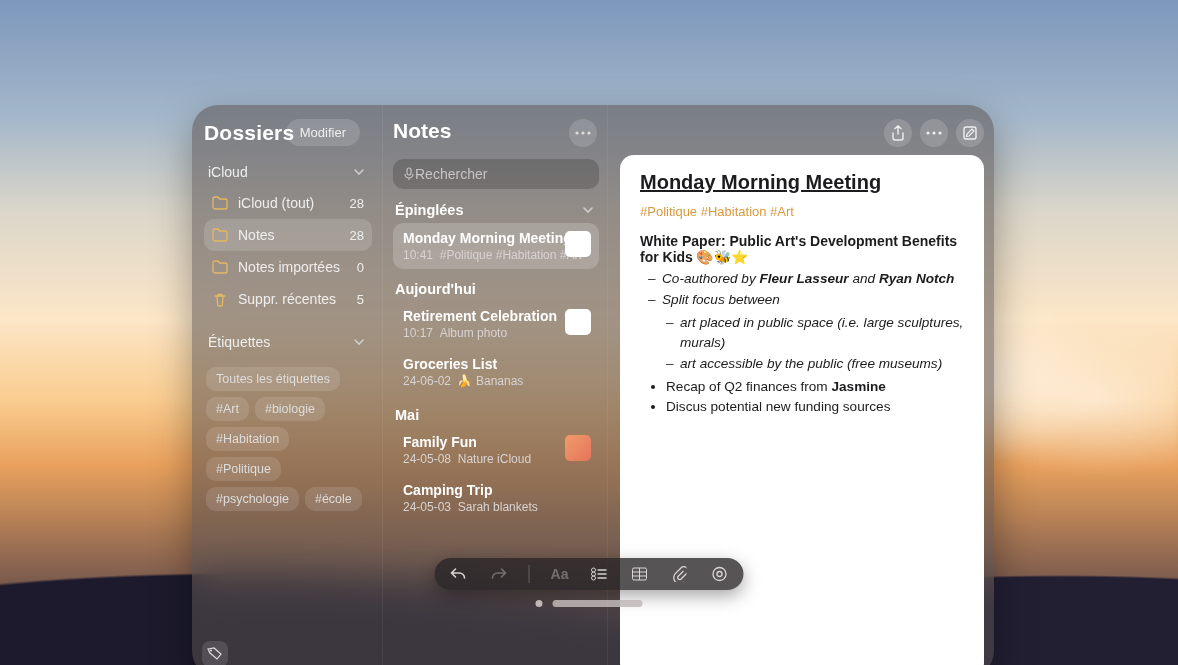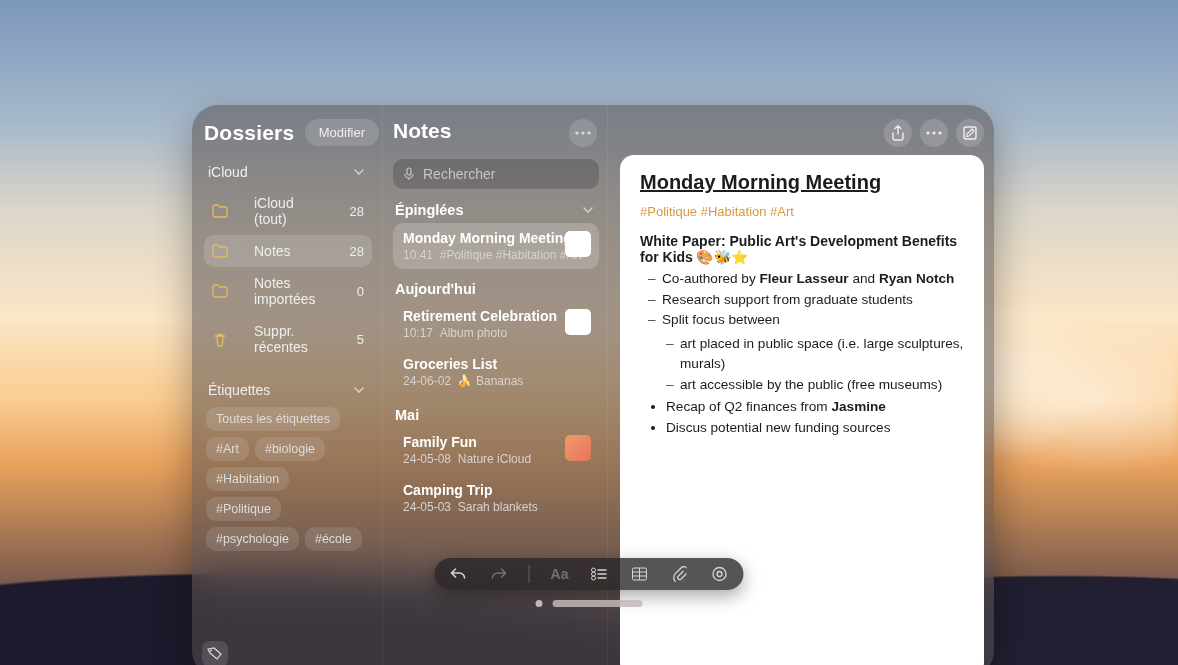--- a/index.html
+++ b/index.html
@@ -20,52 +20,52 @@
 .app {
   position:absolute; left:192px; top:105px; width:802px; height:572px;
   border-radius:26px; overflow:hidden;
   background:rgba(88,80,80,0.55);
   backdrop-filter: blur(20px);
   display:flex;
   box-shadow:0 16px 40px rgba(0,0,0,.35);
 }
 .sidebar { width:190px; padding:16px 10px 10px 12px; color:#fff; position:relative; }
 .sidebar h1 { font-size:21px; font-weight:700; letter-spacing:.2px; }
-.modifier { position:absolute; right:3px; top:14px; background:rgba(255,255,255,.15); color:#eee; font-size:13px; padding:6px 14px; border-radius:16px; }
+.modifier { position:absolute; right:22px; top:14px; background:rgba(255,255,255,.15); color:#eee; font-size:13px; padding:6px 14px; border-radius:16px; }
 .sec-head { display:flex; align-items:center; justify-content:space-between; margin-top:18px; padding:0 4px; font-size:14px; color:#eee; }
 .chevron { width:18px; height:18px; display:flex; align-items:center; justify-content:center; opacity:.8; }
 .folders { margin-top:6px; }
-.folder { display:flex; align-items:center; gap:26px; padding:8px 8px; border-radius:10px; font-size:14px; color:#eee; }
+.folder { display:flex; align-items:center; gap:10px; padding:8px 8px; border-radius:10px; font-size:14px; color:#eee; }
 .folder .count { margin-left:auto; font-size:13px; color:#eee; }
 .folder.active { background:rgba(255,255,255,.15); }
 .folder .ficon { width:16px; height:14px; }
-.tags { margin-top:8px; display:flex; flex-wrap:wrap; gap:6px; padding:0 2px; }
+.tags { margin-top:16px; display:flex; flex-wrap:wrap; gap:6px; padding:0 2px; }
 .tag { background:rgba(255,255,255,.12); color:#ddd; font-size:12.5px; padding:5px 10px; border-radius:10px; }
 .tagbtn { position:absolute; left:10px; bottom:10px; width:26px; height:26px; border-radius:8px; background:rgba(255,255,255,.12); display:flex; align-items:center; justify-content:center; }
 .middle { width:226px; padding:14px 8px 8px 10px; color:#fff; border-left:1px solid rgba(255,255,255,.06); border-right:1px solid rgba(255,255,255,.06); position:relative; }
 .middle h2 { font-size:21px; font-weight:700; }
 .moreBtn { position:absolute; right:10px; top:14px; width:28px; height:28px; border-radius:14px; background:rgba(255,255,255,.15); display:flex; align-items:center; justify-content:center; }
-.search { margin-top:16px; background:rgba(0,0,0,.18); border-radius:10px; display:flex; align-items:center; gap:8px; padding:7px 10px; color:#c8c4c4; font-size:14px; }
+.search { margin-top:16px; background:rgba(0,0,0,.18); border-radius:10px; display:flex; align-items:center; gap:0; padding:7px 10px; color:#c8c4c4; font-size:14px; }
 .search .mic { width:12px; height:14px; }
 .group-head { display:flex; justify-content:space-between; align-items:center; margin:12px 2px 4px 2px; font-size:14.5px; font-weight:600; color:#fff; }
 .note-item { padding:7px 10px; border-radius:10px; margin:2px 0; position:relative; }
 .note-item.selected { background:rgba(255,255,255,.18); }
 .note-item .title { font-size:14px; font-weight:600; color:#fff; white-space:nowrap; overflow:hidden; text-overflow:ellipsis; }
 .note-item .meta { font-size:12px; color:#d8d2d2; margin-top:2px; white-space:nowrap; overflow:hidden; text-overflow:ellipsis; }
 .note-item .thumb { position:absolute; right:8px; top:8px; width:26px; height:26px; border-radius:5px; background:#fff; }
 .note-item .thumb.img { background:linear-gradient(135deg,#f29b6b,#e4745a); }
 .content { flex:1; position:relative; padding:14px 10px 10px 10px; }
 .content-actions { position:absolute; right:10px; top:14px; display:flex; gap:8px; }
 .roundbtn { width:28px; height:28px; border-radius:14px; background:rgba(255,255,255,.16); display:flex; align-items:center; justify-content:center; }
 .note-pane { position:absolute; left:12px; right:10px; top:50px; bottom:0; background:#fff; border-radius:14px; padding:16px 18px 10px 20px; color:#1c1c1e; overflow:hidden; }
 .note-pane h3 { font-size:20px; font-weight:700; text-decoration:underline; text-decoration-thickness:1.5px; }
 .hashline { margin-top:10px; font-size:13px; color:#d79a3f; }
 .wp-line { margin-top:14px; font-size:14px; font-weight:700; }
 .bl { margin-top:4px; padding-left:22px; font-size:13.6px; line-height:1.45; }
-.bl li { list-style:none; position:relative; padding-left:0; margin:1px 0; }
+.bl li { list-style:none; position:relative; padding-left:0; margin:1px 0;font-style:italic; }
 .bl li::before { content:"–"; position:absolute; left:-14px; color:#444; }
 .bl2 { padding-left:40px; }
 .bl2 li::before { content:"–"; left:-14px; }
 .sec2 { margin-top:14px; font-size:14px; font-weight:700; }
 .dots { margin-top:3px; padding-left:26px; font-size:13.6px; line-height:1.45; }
 .dots li { list-style:disc; margin:1px 0; }
 b { font-weight:700; }
 .toolbar { position:absolute; left:50%; transform:translateX(-50%); top:558px; height:32px; background:rgba(40,36,38,.78); border-radius:16px; display:flex; align-items:center; padding:0 14px; gap:20px; box-shadow:0 6px 18px rgba(0,0,0,.35); }
 .toolbar .tb { width:20px; height:20px; display:flex; align-items:center; justify-content:center; opacity:.9; }
 .toolbar .divider { width:1px; height:18px; background:rgba(255,255,255,.25); }
@@ -245,21 +245,20 @@
           </svg>
       </div>
     </div>
 
     <div class="note-pane">
       <h3>Monday Morning Meeting</h3>
       <div class="hashline">#Politique #Habitation #Art</div>
       <div class="wp-line">White Paper: Public Art's Development Benefits for Kids 🎨🐝⭐</div>
       <ul class="bl">
         <li><span>Co-authored by </span><b>Fleur Lasseur</b><span> and </span><b>Ryan Notch</b></li>
-        <li>Research support from graduate students</li>
         <li>Split focus between</li>
       </ul>
       <ul class="bl bl2">
         <li>art placed in public space (i.e. large sculptures, murals)</li>
         <li>art accessible by the public (free museums)</li>
       </ul>
       <ul class="dots">
         <li><span>Recap of Q2 finances from </span><b>Jasmine</b></li>
         <li>Discus potential new funding sources</li>
 

